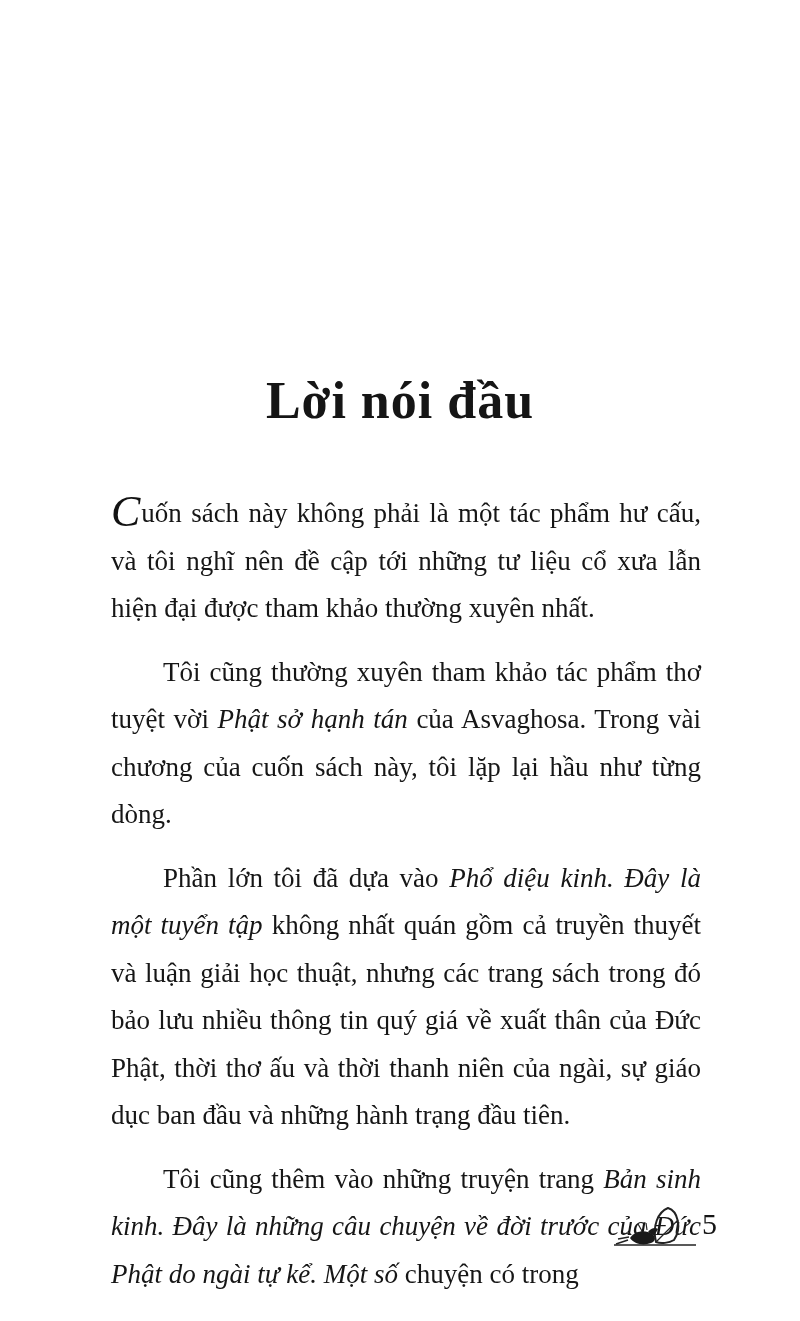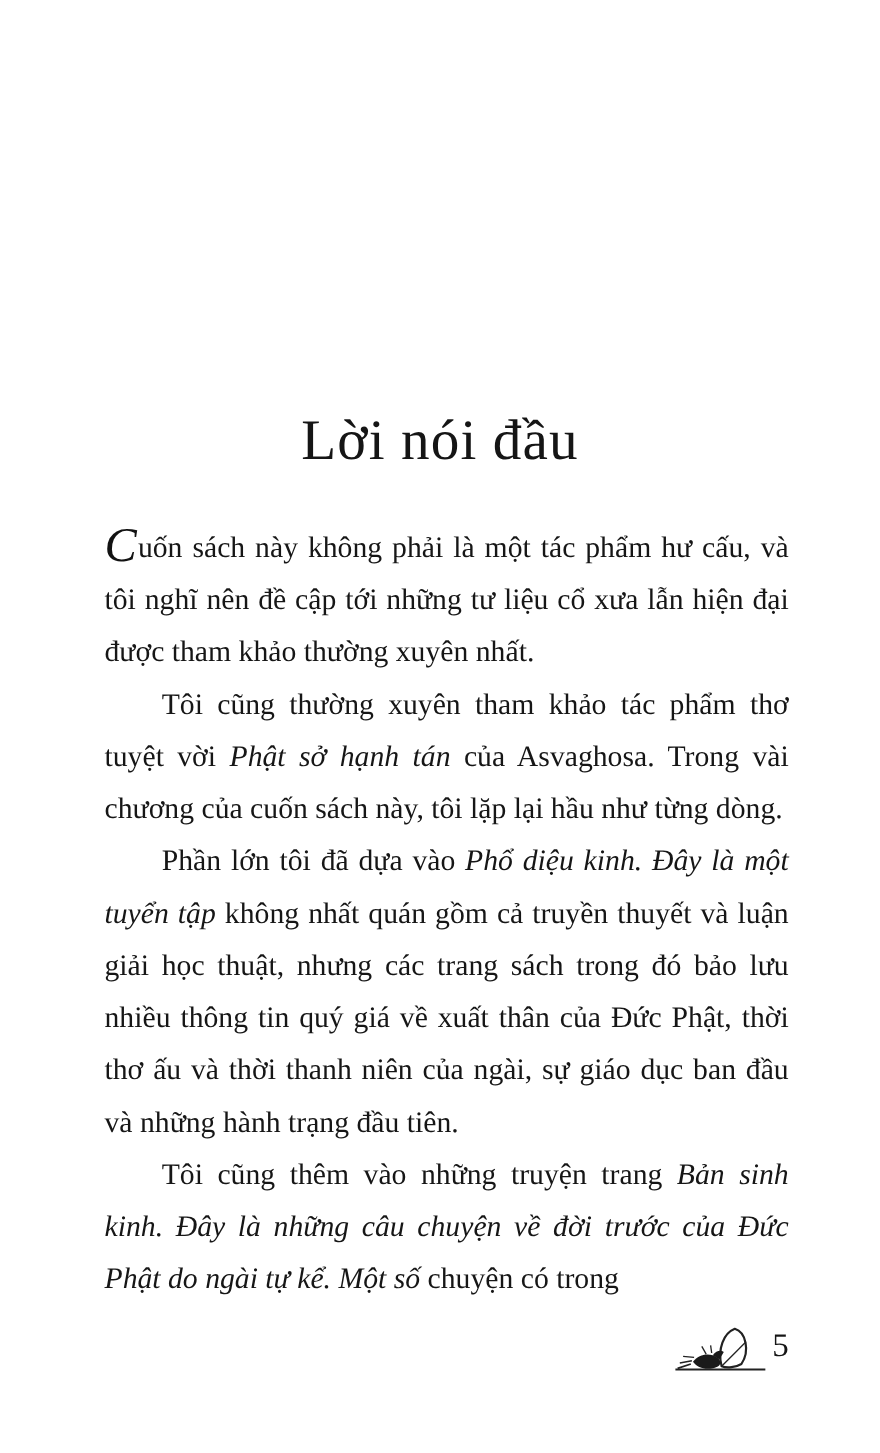--- a/index.html
+++ b/index.html
@@ -17,32 +17,32 @@
     font-family: "Liberation Serif", serif;
     overflow: hidden;
   }
   .page-title {
     position: absolute;
     top: 336px;
     left: 0;
     width: 100%;
     text-align: center;
     font-size: 52px;
-    font-weight: 400;
+    font-weight: 700;
     letter-spacing: 1px;
     color: #151515;
   }
   .body-text {
     position: absolute;
     top: 474px;
     left: 95px;
     width: 622px;
   }
   .para {
-    margin: 0;
+    margin: 16px;
     font-size: 27px;
     line-height: 47.5px;
     text-align: justify;
     color: #161616;
   }
   .para.indent {
     text-indent: 52px;
   }
   .dropcap {
     font-size: 44px;

